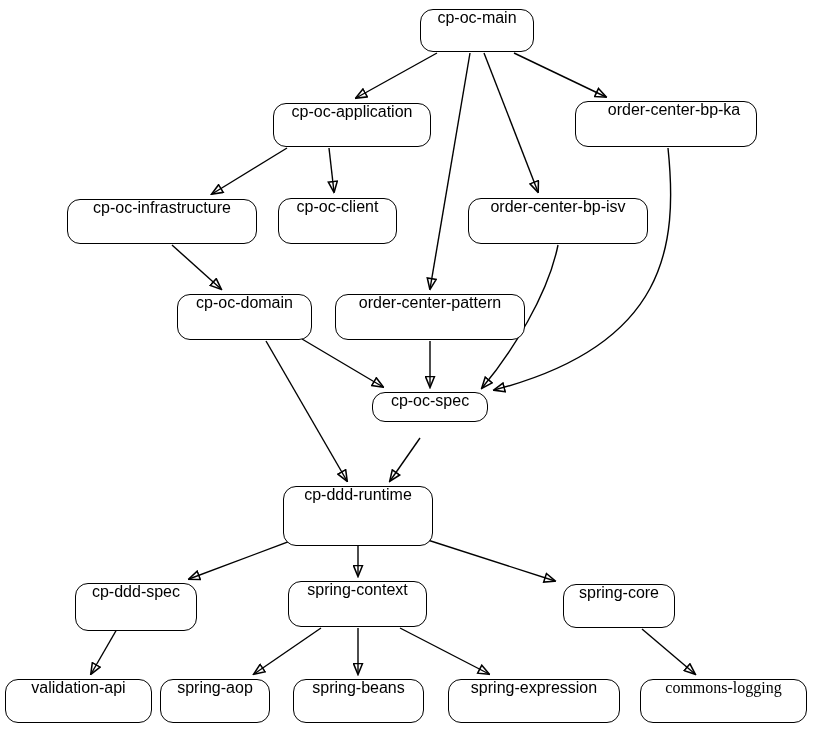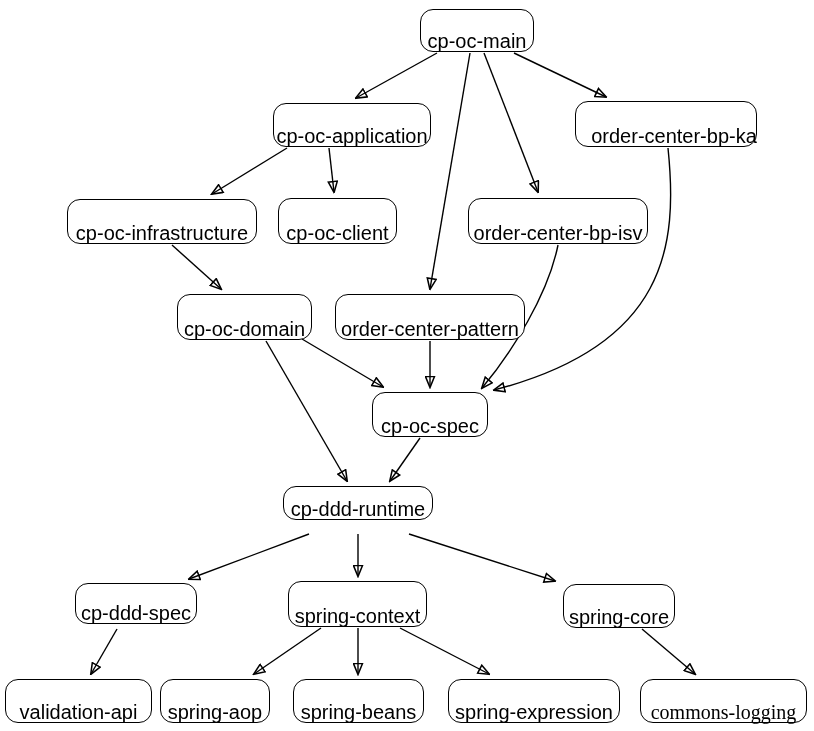--- a/index.html
+++ b/index.html
@@ -21,23 +21,23 @@
     stroke-width: 1.4;
     fill: none;
   }
   .node {
     position: absolute;
     box-sizing: border-box;
     background: #ffffff;
     border: 1.5px solid #000000;
     border-radius: 13px;
     display: flex;
-    align-items: flex-end;
+    align-items: flex-start;
     justify-content: center;
-    font-size: 20px;
+    font-size: 16px;
     color: #000000;
     white-space: nowrap;
     line-height: 1;
   }
 </style>
 </head>
 <body>
 
 <div class="canvas">
 
@@ -95,27 +95,27 @@
     </div>
   <div class="node" style="left:278px; top:198px; width:119px; height:46px;">
       <span>cp-oc-client</span>
     </div>
   <div class="node" style="left:177px; top:294px; width:135px; height:46px;">
       <span>cp-oc-domain</span>
     </div>
   <div class="node" style="left:335px; top:294px; width:190px; height:46px;">
       <span>order-center-pattern</span>
     </div>
-  <div class="node" style="left:372px; top:392px; width:116px; height:45px;">
+  <div class="node" style="left:372px; top:392px; width:116px; height:30px;">
       <span>cp-oc-spec</span>
     </div>
-  <div class="node" style="left:283px; top:486px; width:150px; height:34px;">
+  <div class="node" style="left:283px; top:486px; width:150px; height:60px;">
       <span>cp-ddd-runtime</span>
     </div>
-  <div class="node" style="left:75px;  top:583px; width:122px; height:41px;">
+  <div class="node" style="left:75px;  top:583px; width:122px; height:48px;">
       <span>cp-ddd-spec</span>
     </div>
   <div class="node" style="left:288px; top:581px; width:139px; height:46px;">
       <span>spring-context</span>
     </div>
   <div class="node" style="left:563px; top:584px; width:112px; height:44px;">
       <span>spring-core</span>
     </div>
   <div class="node" style="left:5px;   top:679px; width:147px; height:44px;">
       <span>validation-api</span>

